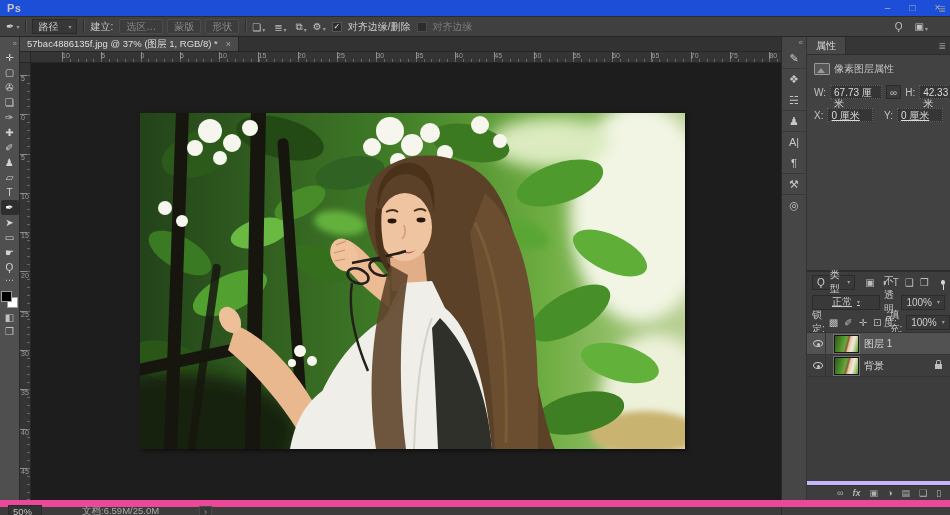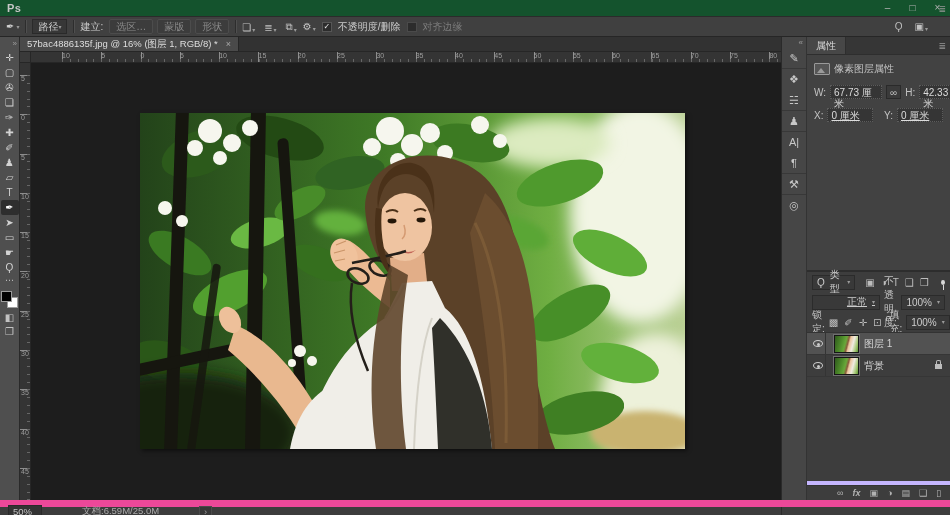--- a/index.html
+++ b/index.html
@@ -1,32 +1,32 @@
 <!DOCTYPE html>
 <html><head>
 <meta charset="utf-8">
 <style>
 *{box-sizing:border-box;margin:0;padding:0;font-family:"Liberation Sans","DejaVu Sans",sans-serif;}
 html,body{width:950px;height:515px;overflow:hidden;background:#1d1d1d;}
 .app{width:950px;height:515px;display:flex;flex-direction:column;background:#393939;color:#ccc;font-size:10px;user-select:none;}
 
 
-.menubar{height:17px;background:#14532d;border-bottom:1px solid #2b2b2b;display:flex;align-items:center;padding-left:7px;}
+.menubar{height:17px;background:#1d4ed8;border-bottom:1px solid #2b2b2b;display:flex;align-items:center;padding-left:7px;}
 .logo{color:#c6c6c6;font-weight:bold;font-size:11px;margin-right:12px;letter-spacing:.5px;}
 .menus{display:flex;height:100%;align-items:center;}
 .menu-item{padding:0 8px;color:#c9c9c9;font-size:10px;line-height:16px;cursor:default;}
 .wincontrols{margin-left:auto;display:flex;align-items:center;height:100%;}
 .winbtn{width:25px;text-align:center;color:#b2b2b2;font-size:10px;line-height:16px;}
 
 
 .optionsbar{height:20px;background:#404040;border-bottom:1px solid #262626;display:flex;align-items:center;padding:0 6px;gap:6px;font-size:10px;}
 .vsep{width:1px;height:13px;background:#2d2d2d;box-shadow:1px 0 0 #4f4f4f;}
 .toolchip{display:flex;align-items:center;gap:2px;color:#d0d0d0;}
 .caret{font-size:6px;color:#9a9a9a;line-height:6px;}
-.dropdown{background:#373737;border:1px solid #2a2a2a;padding:1px 5px;display:flex;align-items:center;color:#cfcfcf;height:15px;}
+.dropdown{background:#373737;border:1px solid #2a2a2a;padding:1px 5px;display:flex;gap:10px;align-items:center;color:#cfcfcf;height:15px;}
 .mkbtn{color:#8b8b8b;border:1px solid #4c4c4c;background:#3c3c3c;padding:0 6px;height:15px;line-height:13px;border-radius:2px;}
 .opticon{color:#c2c2c2;font-size:10px;display:flex;align-items:flex-end;gap:1px;}
 .checkbox{width:10px;height:10px;background:#2c2c2c;border:1px solid #565656;display:inline-flex;align-items:center;justify-content:center;color:#e8e8e8;font-size:8px;line-height:8px;}
 .checkbox.off{color:transparent;border-color:#4a4a4a;}
 .dim{color:#7b7b7b;}
 .obright{margin-left:auto;display:flex;gap:12px;align-items:center;padding-right:16px;color:#bdbdbd;}
 
 
 .main{flex:1;display:flex;min-height:0;}
 .toolbar{width:20px;background:#4f4f4f;border-right:1px solid #2a2a2a;display:flex;flex-direction:column;align-items:center;padding-top:1px;flex-shrink:0;}
@@ -159,21 +159,21 @@
         <span class="opticon">
           <span>⧉</span>
           <span class="caret">▾</span>
         </span>
       </span>
     <span class="opticon">
       <span>⚙</span>
         <span class="caret">▾</span>
     </span>
     <span class="checkbox">✓</span>
-    <span>不透明度/删除</span>
+    <span>对齐边缘/删除</span>
     <span class="checkbox off"></span>
     <span class="dim">对齐边缘</span>
     <span class="obright">
       <span>Ϙ</span>
       <span class="opticon">
         <span>▣</span>
           <span class="caret">▾</span>
       </span>
     </span>
   </div>
@@ -205,21 +205,21 @@
         <span class="fg" style="background: rgb(0, 0, 0);"></span>
         <span class="bgc" style="background: rgb(255, 255, 255);"></span>
       </span>
       <span class="tb-bottom">◧</span>
       <span class="tb-bottom">❐</span>
     </div>
 
     <div class="canvas-col">
       <div class="tabbar">
         <div class="doctab">
-          <span>57bac4886135f.jpg @ 16% (图层 1, RGB/8) *</span>
+          <span>57bac4886135f.jpg @ 37% (图层 1, RGB/8) *</span>
           <span class="tabclose">×</span>
         </div>
       </div>
       <div class="rulerrow">
         <div class="rulercorner"></div>
         <div class="hruler" id="hruler">
 
         <span class="num" style="left: 31px;">10</span>
             <span class="num" style="left: 70.3px;">5</span>
             <span class="num" style="left: 109.6px;">0</span>
@@ -418,21 +418,21 @@
 
             <span class="iconbtn">▣</span>
                 <span class="iconbtn">◑</span>
                 <span class="iconbtn">T</span>
                 <span class="iconbtn">❑</span>
                 <span class="iconbtn">❒</span>
               </span>
             <span class="pin"></span>
           </div>
           <div class="lrow">
-            <span class="dd" style="min-width:68px;justify-content:flex-end;text-decoration:underline;">
+            <span class="dd" style="min-width:68px;justify-content:center;text-decoration:underline;">
               <span>正常</span>
               <span class="caret">▾</span>
             </span>
             <span>不透明度:</span>
             <span class="dd">
               <span>100%</span>
               <span class="caret">▾</span>
             </span>
           </div>
           <div class="lrow">

